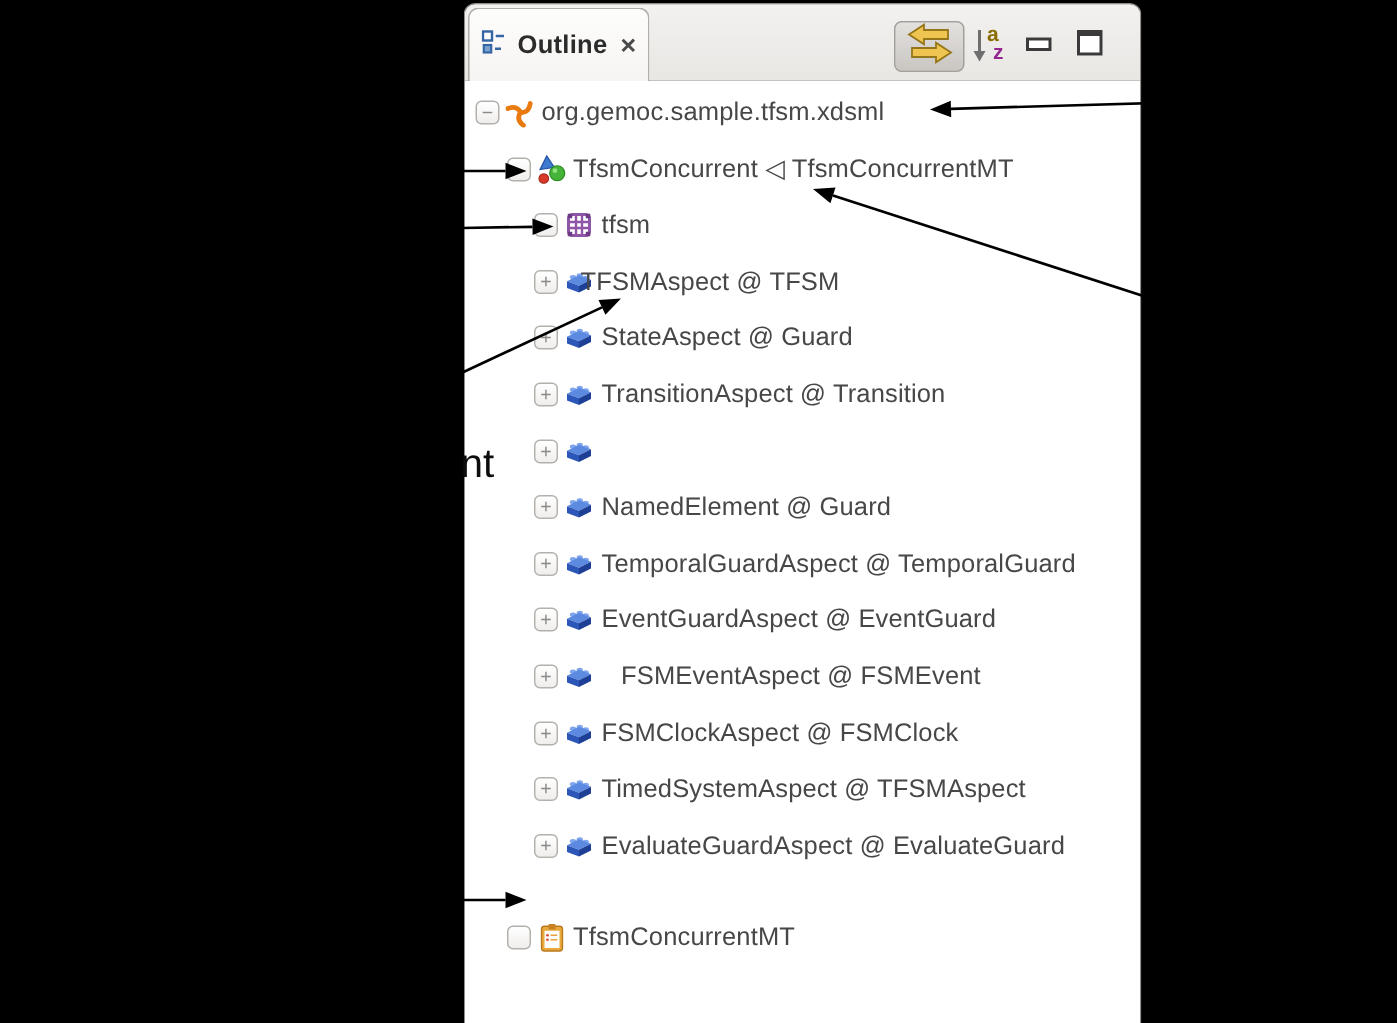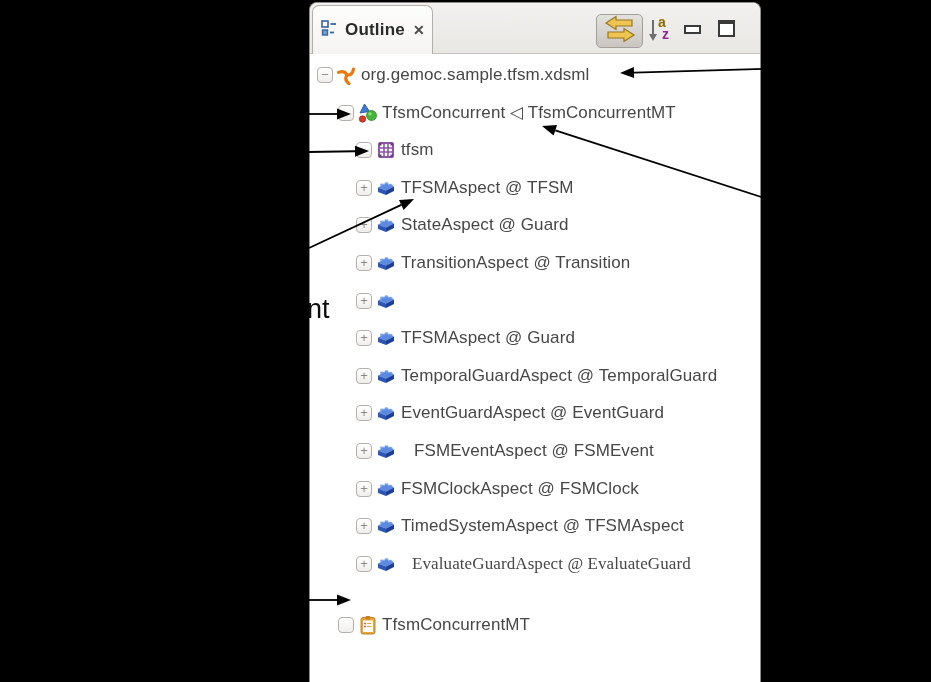--- a/index.html
+++ b/index.html
@@ -134,21 +134,21 @@
     <span class="row-icon" style="left: 66px;">
             <svg viewBox="0 0 20 20">
               <ellipse cx="6" cy="6.8" rx="2.1" ry="1.4" fill="#7fa6ee"></ellipse>
               <ellipse cx="10.5" cy="5.6" rx="2.1" ry="1.4" fill="#7fa6ee"></ellipse>
               <ellipse cx="14.5" cy="7.2" rx="2.1" ry="1.4" fill="#7fa6ee"></ellipse>
               <polygon points="2,9.5 10,5.5 18,8.5 10,12.5" fill="#5b8ae0"></polygon>
               <polygon points="2,9.5 10,12.5 10,17 2,14" fill="#2c56b8"></polygon>
               <polygon points="10,12.5 18,8.5 18,13 10,17" fill="#1d3f96"></polygon>
             </svg>
           </span>
-    <span class="row-label" style="left: 91px; text-align: right;">TFSMAspect @ TFSM</span>
+    <span class="row-label" style="left: 77px; text-align: right;">TFSMAspect @ TFSM</span>
   </div>
 
   <div class="tree-row" style="top: 207px;">
     <span class="expander" style="left: 46px;">+</span>
     <span class="row-icon" style="left: 66px;">
             <svg viewBox="0 0 20 20">
               <ellipse cx="6" cy="6.8" rx="2.1" ry="1.4" fill="#7fa6ee"></ellipse>
               <ellipse cx="10.5" cy="5.6" rx="2.1" ry="1.4" fill="#7fa6ee"></ellipse>
               <ellipse cx="14.5" cy="7.2" rx="2.1" ry="1.4" fill="#7fa6ee"></ellipse>
               <polygon points="2,9.5 10,5.5 18,8.5 10,12.5" fill="#5b8ae0"></polygon>
@@ -193,21 +193,21 @@
     <span class="row-icon" style="left: 66px;">
             <svg viewBox="0 0 20 20">
               <ellipse cx="6" cy="6.8" rx="2.1" ry="1.4" fill="#7fa6ee"></ellipse>
               <ellipse cx="10.5" cy="5.6" rx="2.1" ry="1.4" fill="#7fa6ee"></ellipse>
               <ellipse cx="14.5" cy="7.2" rx="2.1" ry="1.4" fill="#7fa6ee"></ellipse>
               <polygon points="2,9.5 10,5.5 18,8.5 10,12.5" fill="#5b8ae0"></polygon>
               <polygon points="2,9.5 10,12.5 10,17 2,14" fill="#2c56b8"></polygon>
               <polygon points="10,12.5 18,8.5 18,13 10,17" fill="#1d3f96"></polygon>
             </svg>
           </span>
-    <span class="row-label" style="left: 91px;">TFSMAspect @ Guard</span>
+    <span class="row-label" style="left: 91px;">NamedElement @ Guard</span>
   </div>
 
   <div class="tree-row" style="top: 358px;">
     <span class="expander" style="left: 46px;">+</span>
     <span class="row-icon" style="left: 66px;">
             <svg viewBox="0 0 20 20">
               <ellipse cx="6" cy="6.8" rx="2.1" ry="1.4" fill="#7fa6ee"></ellipse>
               <ellipse cx="10.5" cy="5.6" rx="2.1" ry="1.4" fill="#7fa6ee"></ellipse>
               <ellipse cx="14.5" cy="7.2" rx="2.1" ry="1.4" fill="#7fa6ee"></ellipse>
               <polygon points="2,9.5 10,5.5 18,8.5 10,12.5" fill="#5b8ae0"></polygon>
@@ -283,21 +283,21 @@
     <span class="row-icon" style="left: 66px;">
             <svg viewBox="0 0 20 20">
               <ellipse cx="6" cy="6.8" rx="2.1" ry="1.4" fill="#7fa6ee"></ellipse>
               <ellipse cx="10.5" cy="5.6" rx="2.1" ry="1.4" fill="#7fa6ee"></ellipse>
               <ellipse cx="14.5" cy="7.2" rx="2.1" ry="1.4" fill="#7fa6ee"></ellipse>
               <polygon points="2,9.5 10,5.5 18,8.5 10,12.5" fill="#5b8ae0"></polygon>
               <polygon points="2,9.5 10,12.5 10,17 2,14" fill="#2c56b8"></polygon>
               <polygon points="10,12.5 18,8.5 18,13 10,17" fill="#1d3f96"></polygon>
             </svg>
           </span>
-    <span class="row-label" style="left: 102px; font-family: Liberation Serif, serif;">EvaluateGuardAspect @ EvaluateGuard</span>
+    <span class="row-label" style="left: 91px;">EvaluateGuardAspect @ EvaluateGuard</span>
   </div>
 
   <div class="tree-row" style="top: 607px;">
     <span class="expander" style="left: 28px;"></span>
     <span class="row-icon" style="left: 48px;">
             <svg viewBox="0 0 20 20">
               <rect x="3" y="2.5" width="14" height="16.5" rx="2" fill="#e9a83c" stroke="#b97a1e" stroke-width="0.9"></rect>
               <rect x="5" y="5.5" width="10" height="11.5" fill="#fdfdfb"></rect>
               <rect x="7.5" y="1" width="5" height="3.6" rx="1" fill="#c8821f"></rect>
               <circle cx="7" cy="8.5" r="0.9" fill="#d84a3a"></circle>

